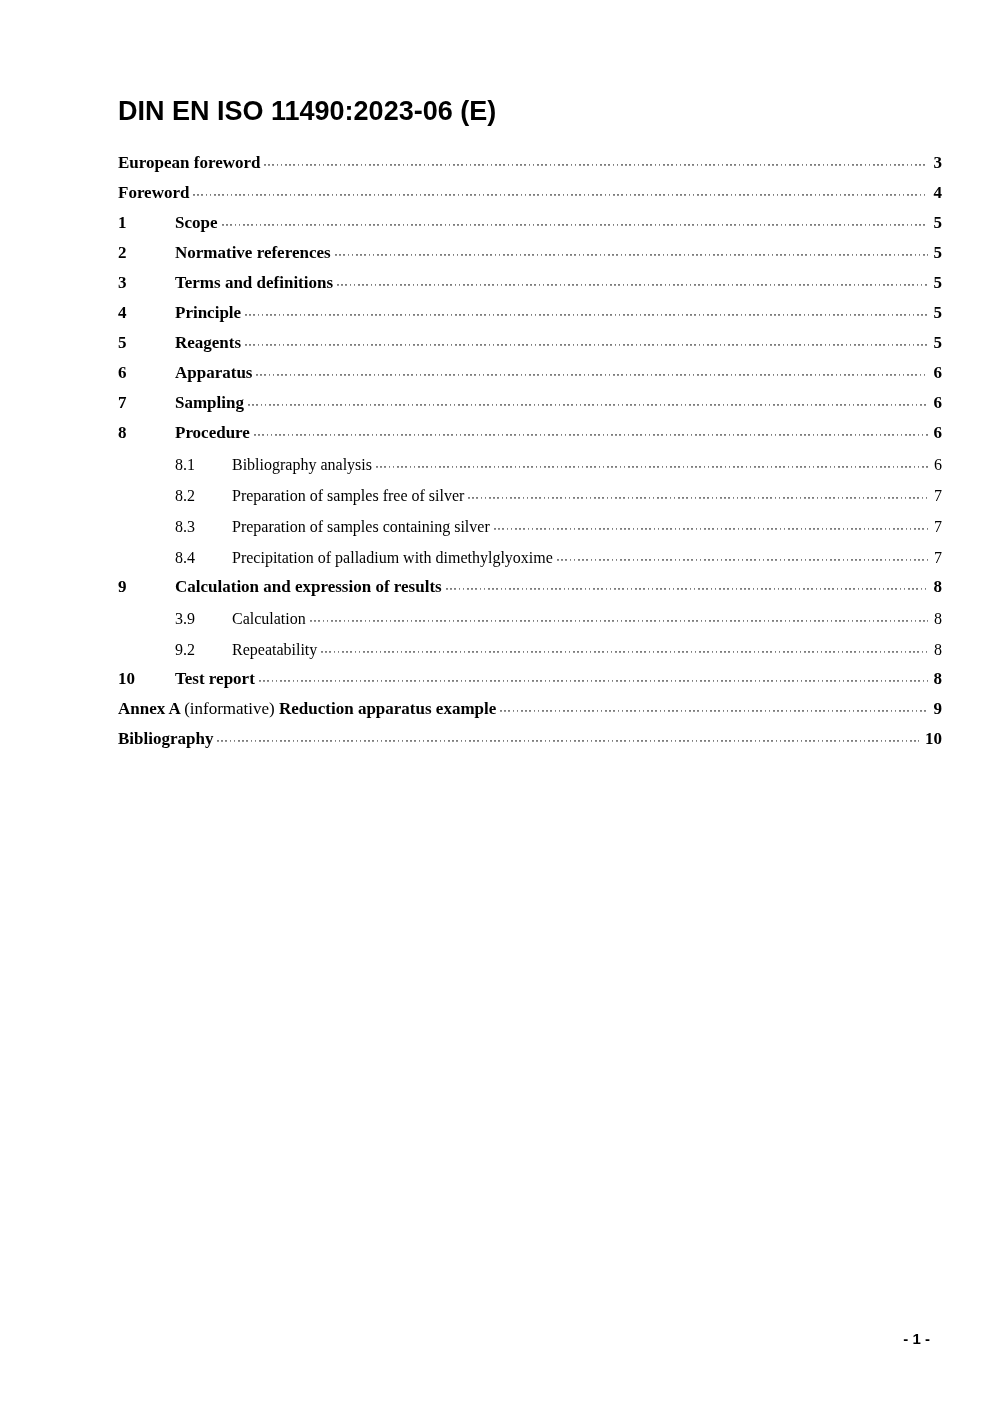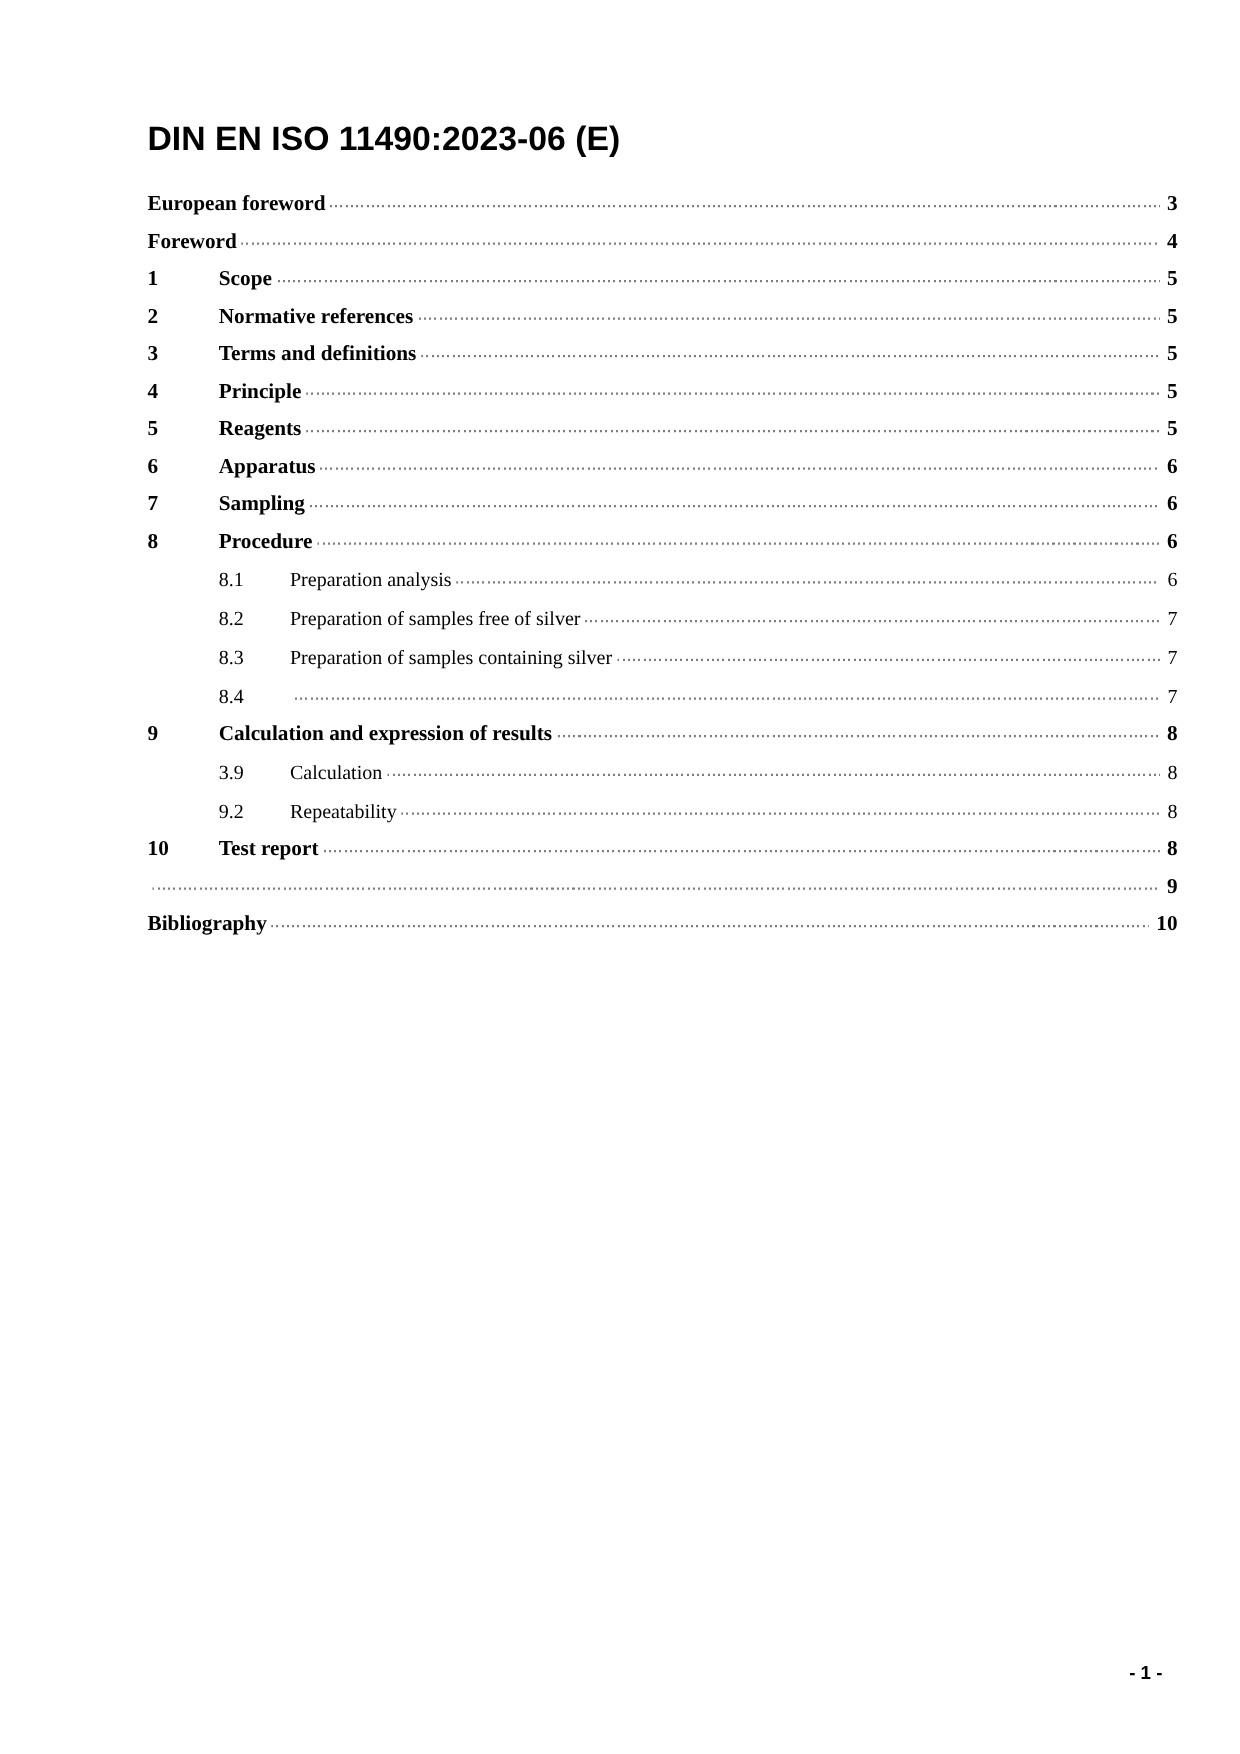--- a/index.html
+++ b/index.html
@@ -117,38 +117,39 @@
         <span class="pg">6</span>
       </div>
       <div class="row l1">
         <span class="num">8</span>
         <span class="title">Procedure</span>
         <span class="leader"></span>
         <span class="pg">6</span>
       </div>
       <div class="row l2">
         <span class="num">8.1</span>
-        <span class="title">Preparation analysis</span>
+        <span class="title">Bibliography analysis</span>
         <span class="leader"></span>
         <span class="pg">6</span>
       </div>
       <div class="row l2">
         <span class="num">8.2</span>
         <span class="title">Preparation of samples free of silver</span>
         <span class="leader"></span>
         <span class="pg">7</span>
       </div>
       <div class="row l2">
         <span class="num">8.3</span>
         <span class="title">Preparation of samples containing silver</span>
         <span class="leader"></span>
         <span class="pg">7</span>
       </div>
       <div class="row l2">
         <span class="num">8.4</span>
+        <span class="title">Precipitation of palladium with dimethylglyoxime</span>
         <span class="leader"></span>
         <span class="pg">7</span>
       </div>
       <div class="row l1">
         <span class="num">9</span>
         <span class="title">Calculation and expression of results</span>
         <span class="leader"></span>
         <span class="pg">8</span>
       </div>
       <div class="row l2">
@@ -163,20 +164,21 @@
         <span class="leader"></span>
         <span class="pg">8</span>
       </div>
       <div class="row l1">
         <span class="num">10</span>
         <span class="title">Test report</span>
         <span class="leader"></span>
         <span class="pg">8</span>
       </div>
       <div class="row l1">
+        <span class="title"><span class="part-bold">Annex A </span><span class="part-regular">(informative) </span><span class="part-bold">Reduction apparatus example</span></span>
         <span class="leader"></span>
         <span class="pg">9</span>
       </div>
       <div class="row l1">
         <span class="title">Bibliography</span>
         <span class="leader"></span>
         <span class="pg">10</span>
       </div>
     </div>
 </div>

